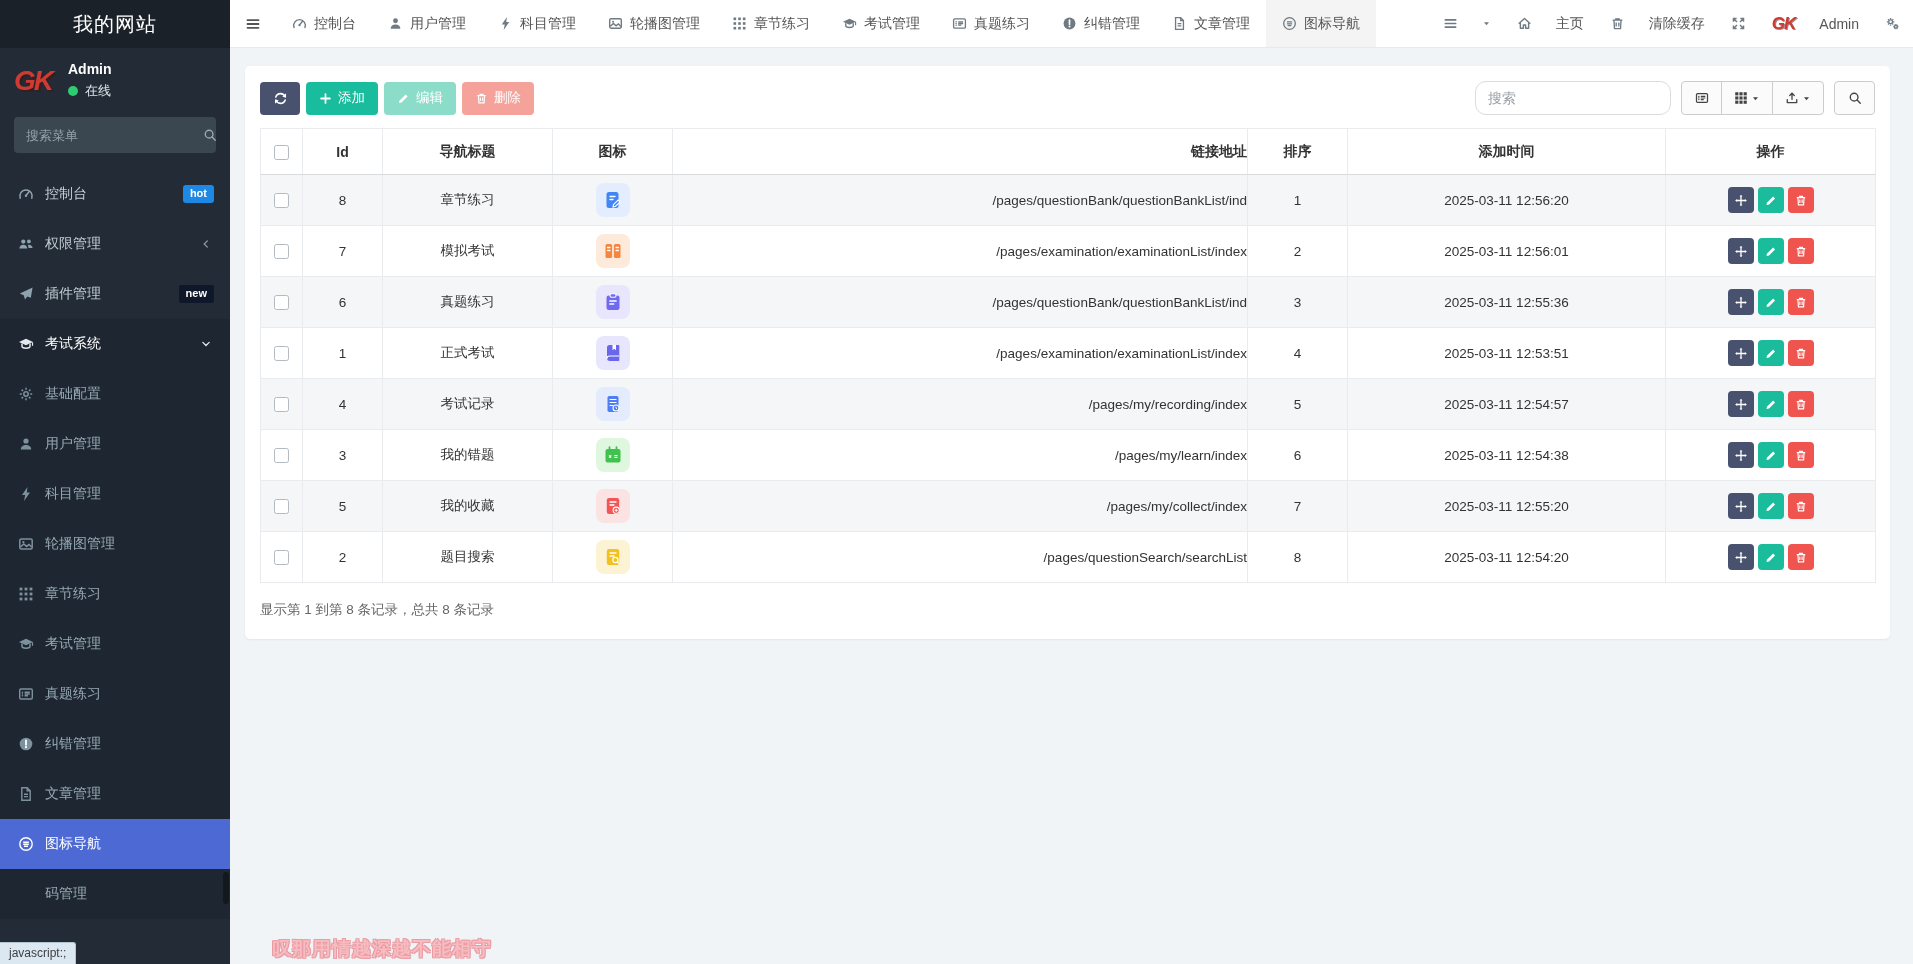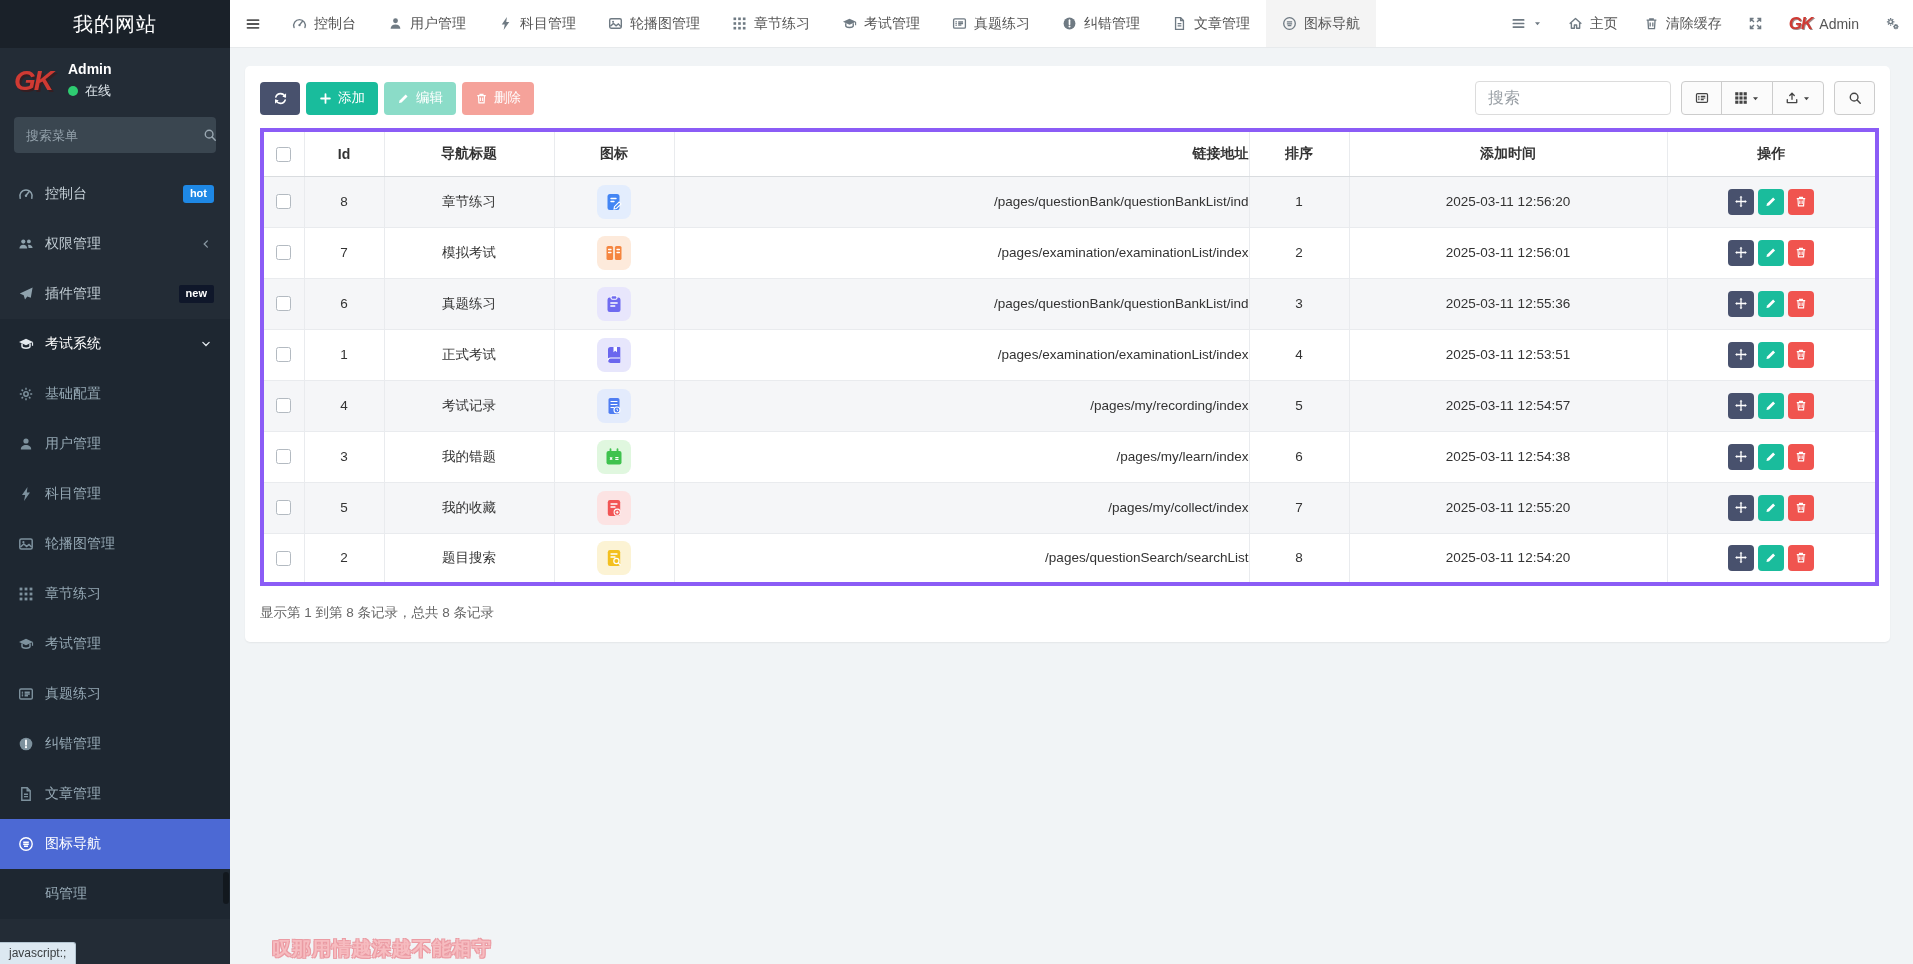--- a/index.html
+++ b/index.html
@@ -39,47 +39,47 @@
   .side-scrollthumb { position:absolute; right:1px; top:872px; width:6px; height:32px; border-radius:3px; background:rgba(0,0,0,.38); }
 
   
   .navbar { position:absolute; left:230px; top:0; right:0; height:48px; background:#fff; border-bottom:1px solid #e7eaec; display:flex; align-items:stretch; z-index:4; }
   .nav-burger { width:46px; display:flex; align-items:center; justify-content:center; color:#555; cursor:pointer; }
   .ntab { display:flex; align-items:center; gap:7px; padding:0 16px; color:#555; cursor:pointer; white-space:nowrap; }
   .ntab .ic { color:#6f7a83; width:15px; height:15px; flex-basis:15px; }
   .ntab.active { background:#f4f4f4; }
   .nav-spacer { flex:1; }
   .nav-right { display:flex; align-items:stretch; }
-  .nav-it { display:flex; align-items:center; gap:7px; padding:0 13px; color:#555; cursor:pointer; white-space:nowrap; }
+  .nav-it { display:flex; align-items:center; gap:24px; padding:0 13px; color:#555; cursor:pointer; white-space:nowrap; }
   .nav-it .ic { color:#6f7a83; width:15px; height:15px; flex-basis:15px; }
   .gk-mini { font-size:17px; font-weight:bold; font-style:italic; color:#cf3a33; text-shadow:1px 1px 0 rgba(70,20,18,.5); letter-spacing:-1px; }
 
   
   .content { position:absolute; left:230px; top:48px; right:0; bottom:0; background:#f1f4f6; }
   .card { margin:18px 23px 0 15px; background:#fff; border-radius:5px; box-shadow:0 1px 2px rgba(0,0,0,.06); padding:15px 15px 20px; }
   .toolbar { display:flex; align-items:center; margin-bottom:13px; }
   .btn { height:33px; border:none; border-radius:4px; color:#fff; font-size:13.5px; font-family:inherit; display:inline-flex; align-items:center; gap:6px; padding:0 13px; margin-right:6px; cursor:pointer; }
   .btn .ic { width:13px; height:13px; flex-basis:13px; }
   .btn-refresh { background:#48516d; width:40px; justify-content:center; padding:0; }
   .btn-add { background:#19bc9c; }
   .btn-edit { background:#8bdcc8; cursor:default; }
   .btn-del { background:#f5a29a; cursor:default; }
   .tb-right { margin-left:auto; display:flex; align-items:center; }
-  .tb-search { width:196px; height:34px; border:1px solid #dcdcdc; border-radius:4px; padding:0 12px; font-size:16px; color:#555; font-family:inherit; outline:none; }
+  .tb-search { width:196px; height:34px; border:1px solid #dcdcdc; border-radius:11px; padding:0 12px; font-size:14px; color:#555; font-family:inherit; outline:none; }
   .tb-search::placeholder { color:#9aa0a6; }
   .btn-group { display:flex; margin-left:10px; }
   .gbtn { width:41px; height:34px; background:#fbfbfb; border:1px solid #ccc; color:#444; display:inline-flex; align-items:center; justify-content:center; gap:3px; cursor:pointer; margin-left:-1px; }
   .gbtn:first-child { border-radius:4px 0 0 4px; margin-left:0; }
   .gbtn:last-child { border-radius:0 4px 4px 0; }
   .gbtn .ic { width:14px; height:14px; flex-basis:14px; }
   .gbtn .caret { width:9px; height:9px; flex-basis:9px; }
   .gbtn.wide { width:52px; }
   .sbtn { margin-left:10px; border-radius:4px !important; }
 
-  table.tbl { width:100%; border-collapse:collapse; table-layout:fixed; border:4px solid #8b5cf6; }
+  table.tbl { width:100%; border-collapse:collapse; table-layout:fixed; border:1px solid #8b5cf6; }
   .tbl th { height:46px; font-size:14px; font-weight:bold; color:#333; text-align:center; border:1px solid #e9ebee; border-bottom:1px solid #d9dcdf; background:#fff; }
   .tbl td { height:51px; font-size:13.5px; color:#333; text-align:center; border:1px solid #e9ebee; }
   .tbl tbody tr:nth-child(odd) { background:#f5f6f8; }
   .tbl th.c-url, .tbl td.c-url { text-align:right; padding-left:13px; }
   .cb { appearance:none; -webkit-appearance:none; width:15px; height:15px; border:1px solid #b3bac1; border-radius:2.5px; background:#fff; vertical-align:middle; cursor:pointer; }
   .tile { width:34px; height:34px; border-radius:8px; display:inline-flex; align-items:center; justify-content:center; }
   .tile svg { width:20px; height:20px; }
   .ops { display:flex; align-items:center; justify-content:center; gap:4px; }
   .ob { width:26px; height:26px; border-radius:4px; display:inline-flex; align-items:center; justify-content:center; color:#fff; cursor:pointer; }
   .ob svg { width:13px; height:13px; }

